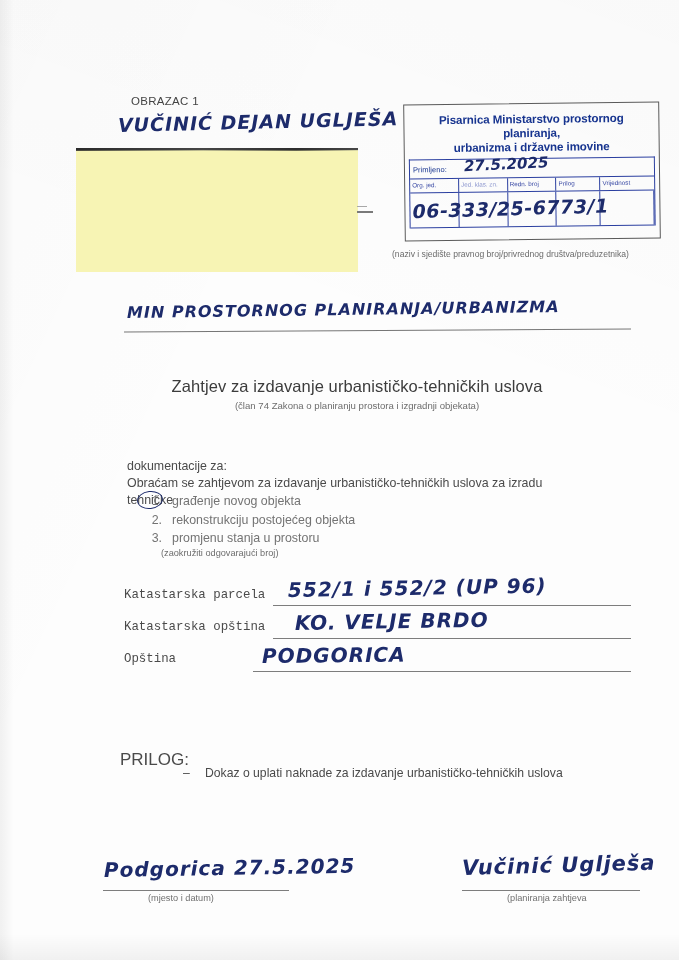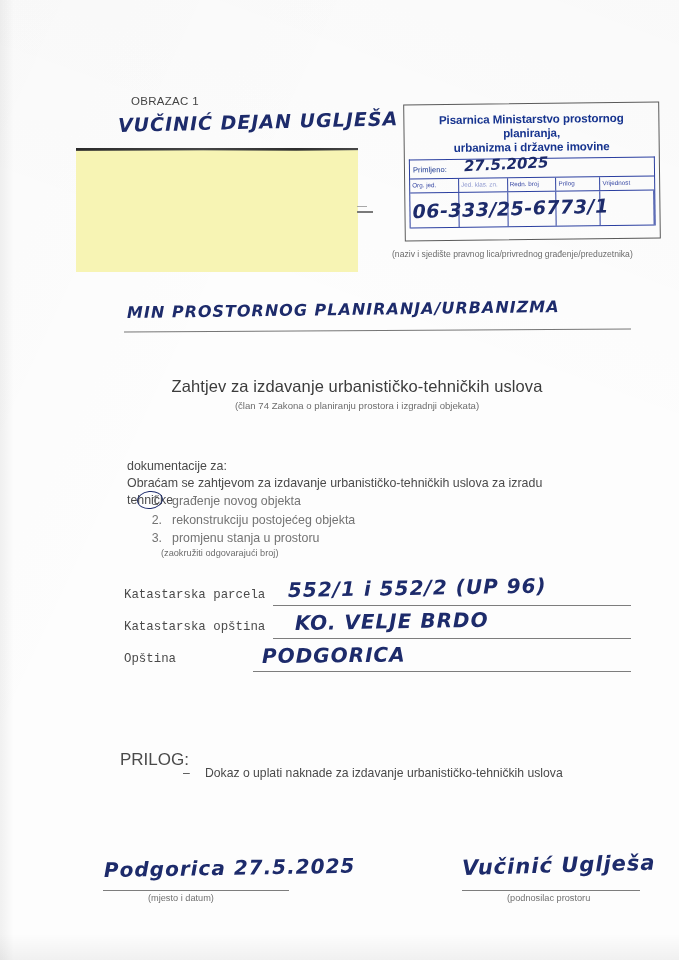--- a/index.html
+++ b/index.html
@@ -401,21 +401,21 @@
       <div class="stamp-body">
         <div class="c1"></div>
         <div class="c2"></div>
         <div class="c3"></div>
         <div class="c4"></div>
         <div class="c5"></div>
         <span class="hand-refno">06-333/25-6773/1</span>
       </div>
     </div>
   </div>
-  <div class="stamp-caption">(naziv i sjedište pravnog lica/privrednog građenje/preduzetnika)</div>
+  <div class="stamp-caption">(naziv i sjedište pravnog broj/privrednog društva/preduzetnika)</div>
 
   <div class="hand hand-organ">MIN PROSTORNOG PLANIRANJA/URBANIZMA</div>
   <div class="rule-organ"></div>
 
   <div class="doc-title">Zahtjev za izdavanje urbanističko-tehničkih uslova</div>
   <div class="doc-subtitle">(član 74 Zakona o planiranju prostora i izgradnji objekata)</div>
 
   <div class="body-para">
     <div>dokumentacije za:</div>
     <div>Obraćam se zahtjevom za izdavanje urbanističko-tehničkih uslova za izradu tehničke</div>
@@ -450,15 +450,15 @@
   <div class="prilog-title">PRILOG:</div>
   <div class="prilog-dash">–</div>
   <div class="prilog-item" style="left:205px;">Dokaz o uplati naknade za izdavanje urbanističko-tehničkih uslova</div>
 
   <div class="hand hand-sig" style="left:104px; top:858px; transform:rotate(-1deg);">Podgorica 27.5.2025</div>
   <div class="sig-rule" style="left:103px; top:890px; width:186px;"></div>
   <div class="sig-cap" style="left:148px; top:893px;">(mjesto i datum)</div>
 
   <div class="hand hand-sig" style="left:462px; top:856px; font-size:21px; transform:rotate(-1.6deg);">Vučinić Uglješa</div>
   <div class="sig-rule" style="left:462px; top:890px; width:178px;"></div>
-  <div class="sig-cap" style="left:507px; top:893px;">(podnosilac prostoru</div>
+  <div class="sig-cap" style="left:507px; top:893px;">(planiranja zahtjeva</div>
 
 </div>
 
 </body></html>

